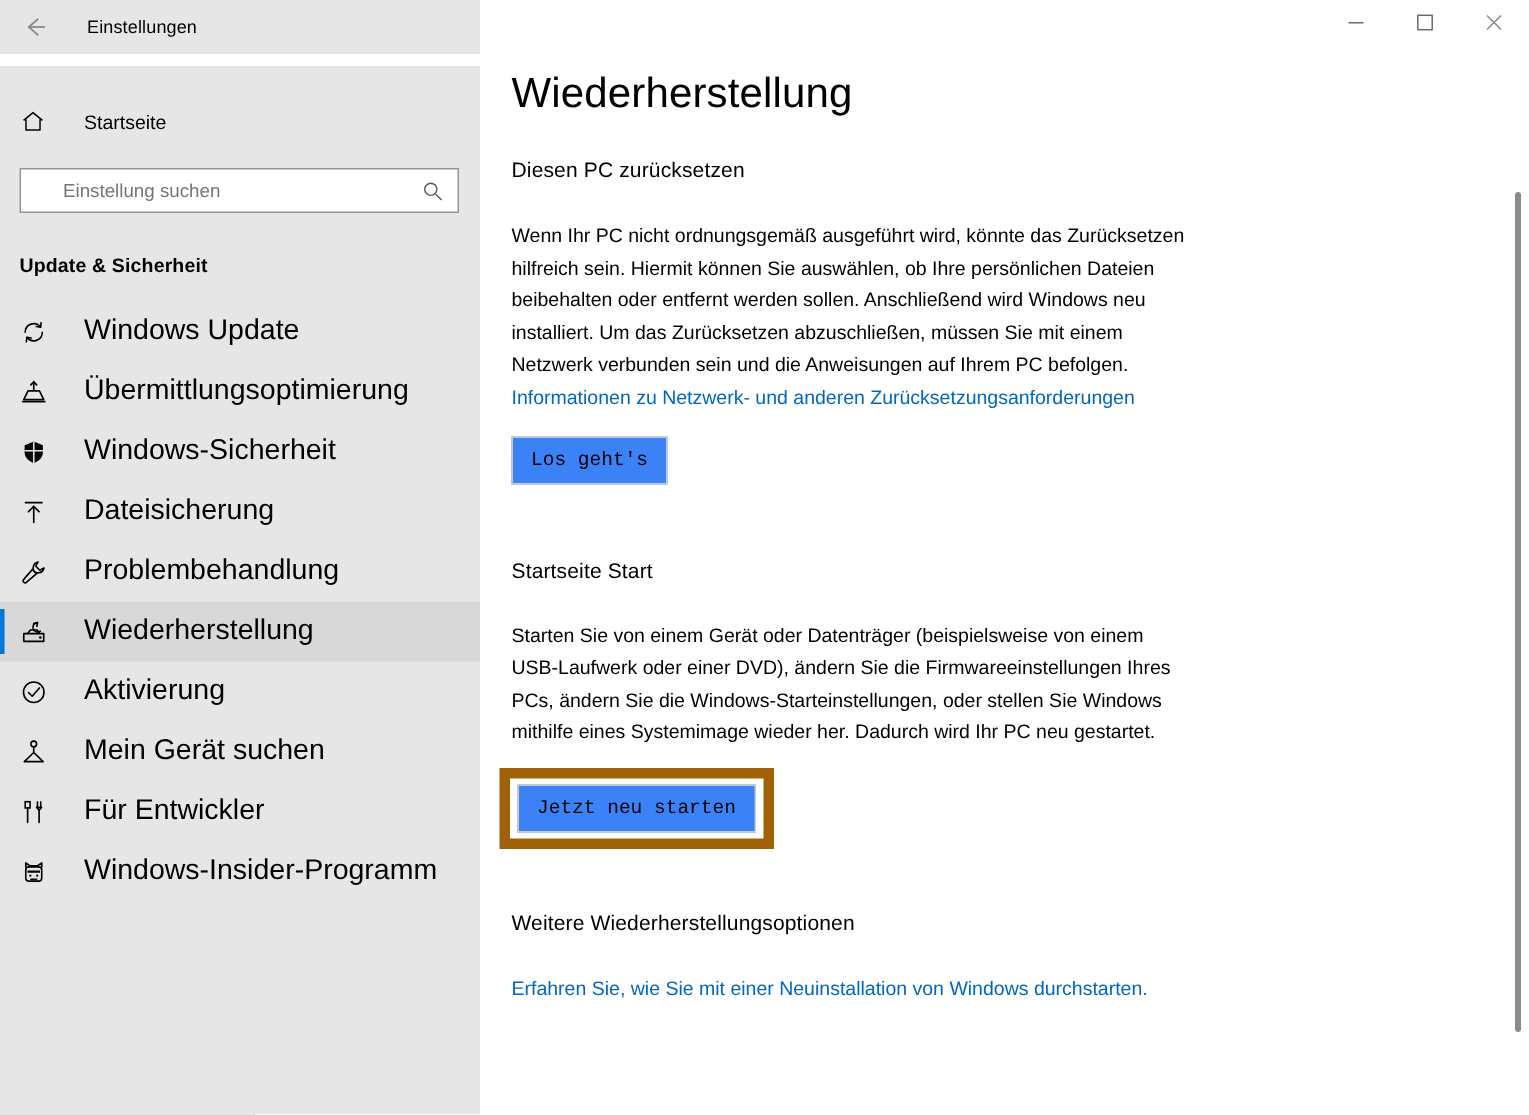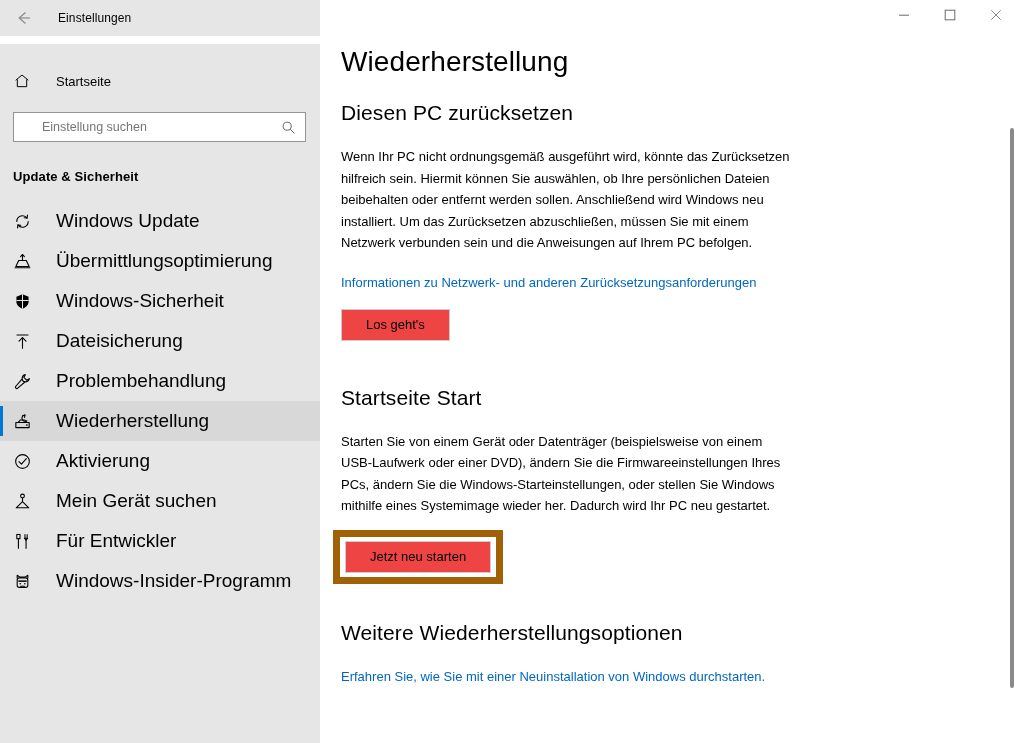--- a/index.html
+++ b/index.html
@@ -197,21 +197,21 @@
   .page-title {
     font-size: 28px;
     font-weight: normal;
     color: #000000;
     letter-spacing: 0.1px;
     line-height: 34px;
     margin-bottom: 22px;
   }
 
   .section-heading {
-    font-size: 21px;
+    font-size: 14px;
     font-weight: normal;
     color: #000000;
     line-height: 24px;
     letter-spacing: 0.1px;
   }
 
   .body-text {
     font-size: 13px;
     color: #000000;
     line-height: 21.5px;
@@ -228,25 +228,25 @@
     max-width: 450px;
     cursor: default;
   }
 
   .win-button {
     display: inline-flex;
     align-items: center;
     justify-content: center;
     min-width: 90px;
     height: 32px;
-    padding: 0 24px;
-    background: #ef4444;
+    padding: 0 12px;
+    background: #3b82f6;
     border: 1px solid #cccccc;
     color: #000000;
-    font-family: Liberation Sans, sans-serif;
+    font-family: Liberation Mono, monospace;
     font-size: 13px;
     cursor: default;
   }
 
   .btn-block { margin-top: 16px; }
 
   
   .annot-box {
     display: inline-block;
     border: 7px solid #a16207;
@@ -456,21 +456,21 @@
   </div>
 
   <div class="content">
     <div class="content-inner">
 
       <h1 class="page-title">Wiederherstellung</h1>
 
       <section>
         <h2 class="section-heading">Diesen PC zurücksetzen</h2>
         <p class="body-text">Wenn Ihr PC nicht ordnungsgemäß ausgeführt wird, könnte das Zurücksetzen hilfreich sein. Hiermit können Sie auswählen, ob Ihre persönlichen Dateien beibehalten oder entfernt werden sollen. Anschließend wird Windows neu installiert. Um das Zurücksetzen abzuschließen, müssen Sie mit einem Netzwerk verbunden sein und die Anweisungen auf Ihrem PC befolgen.</p>
-        <div style="margin-top:18px;">
+        <div style="">
           <a class="link" href="#">Informationen zu Netzwerk- und anderen Zurücksetzungsanforderungen</a>
         </div>
         <div class="btn-block">
           <button class="win-button">Los geht's</button>
         </div>
       </section>
 
       <div class="gap-lg"></div>
 
       <section>

